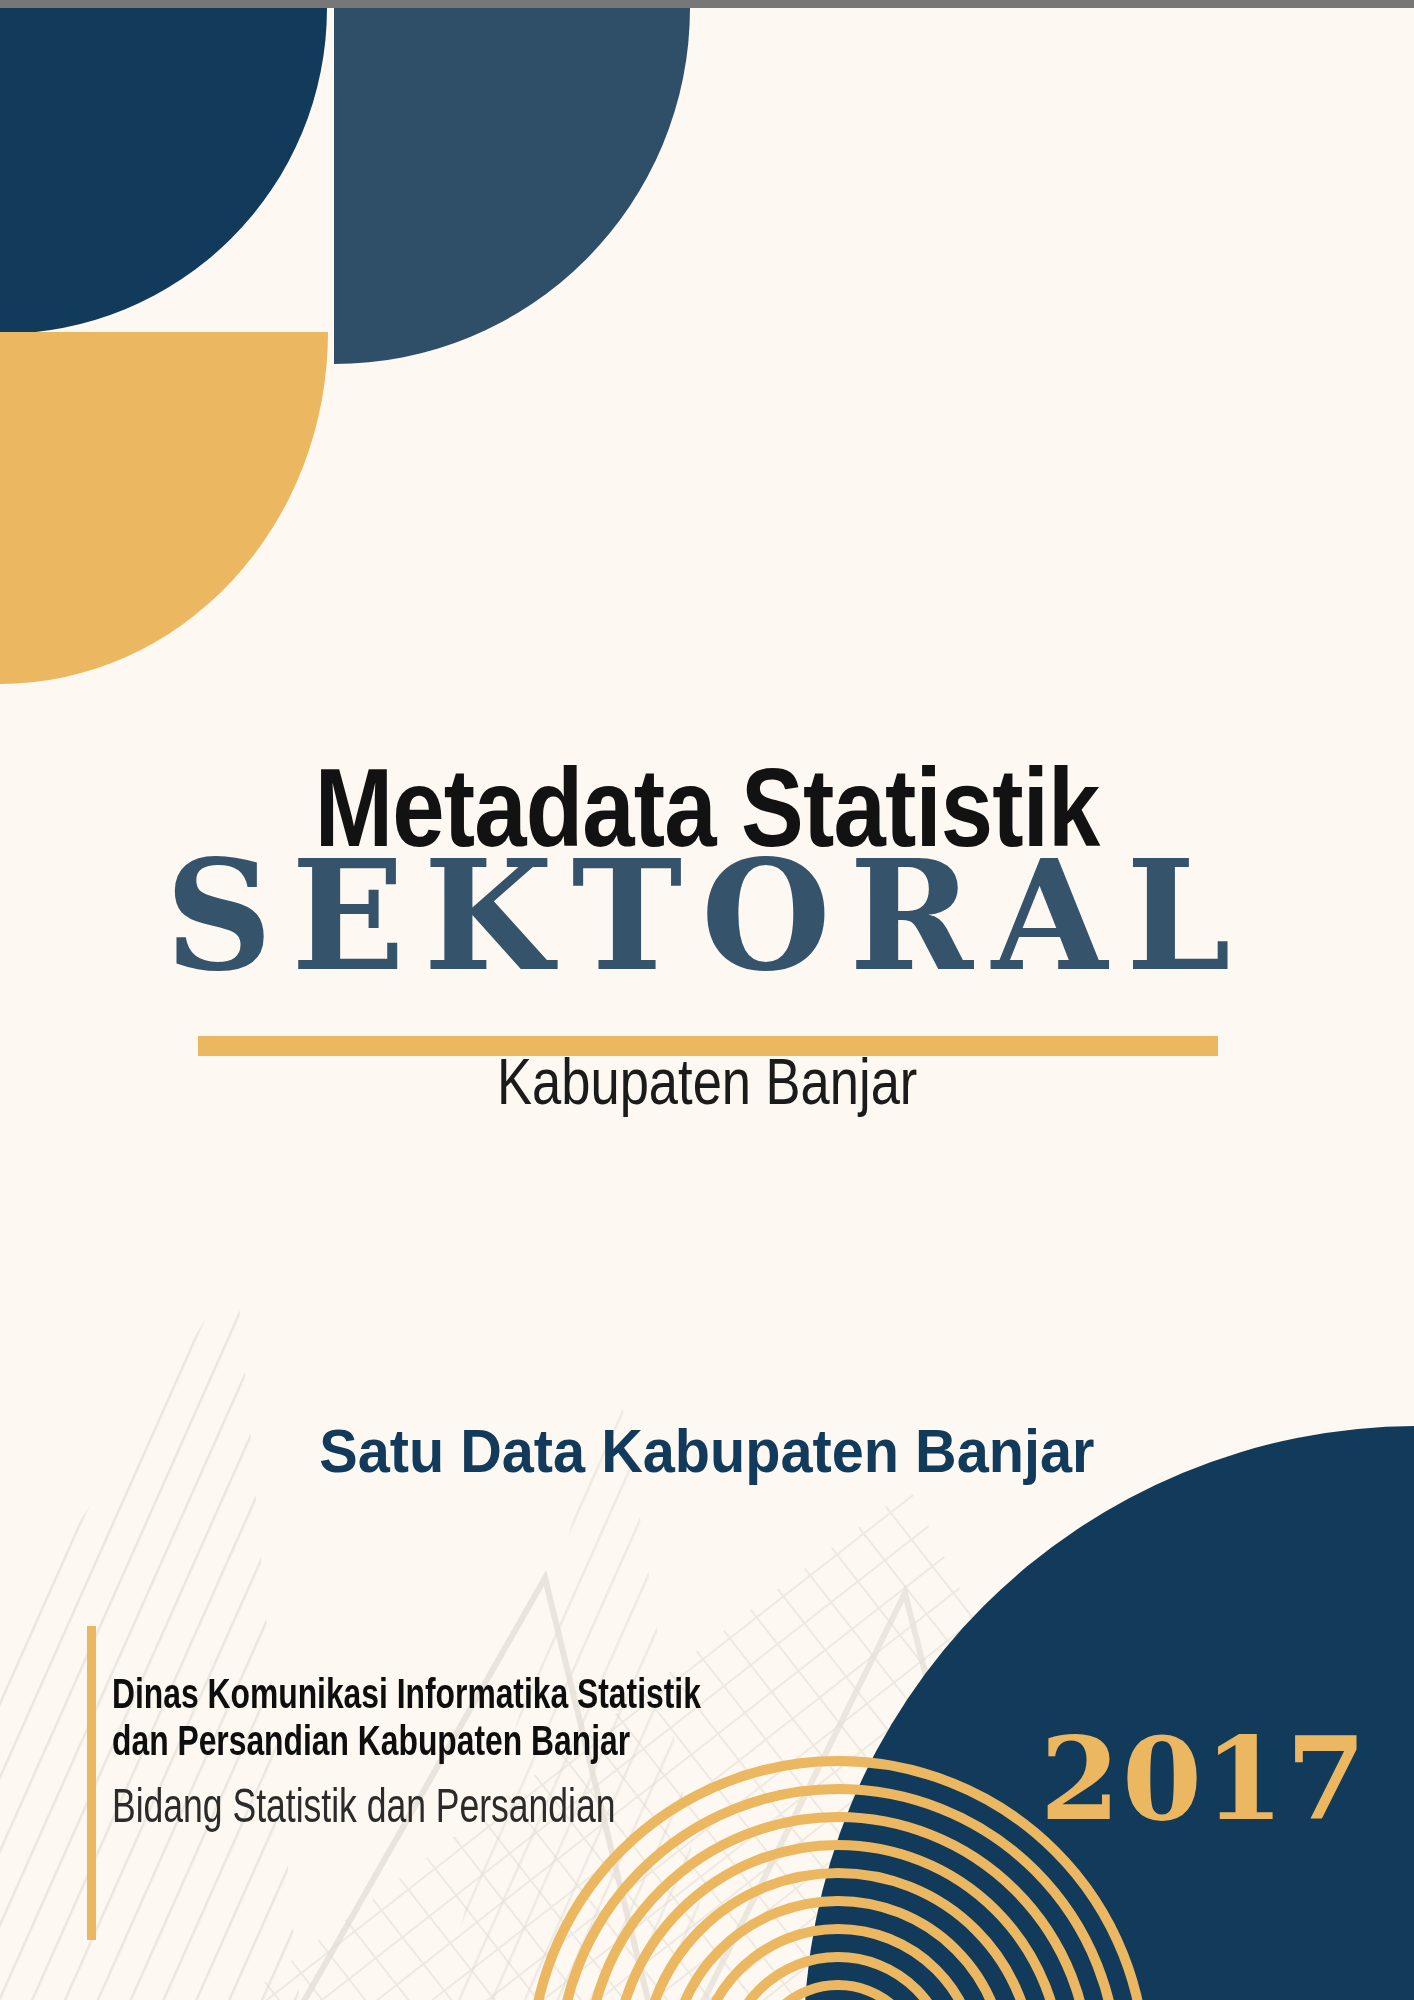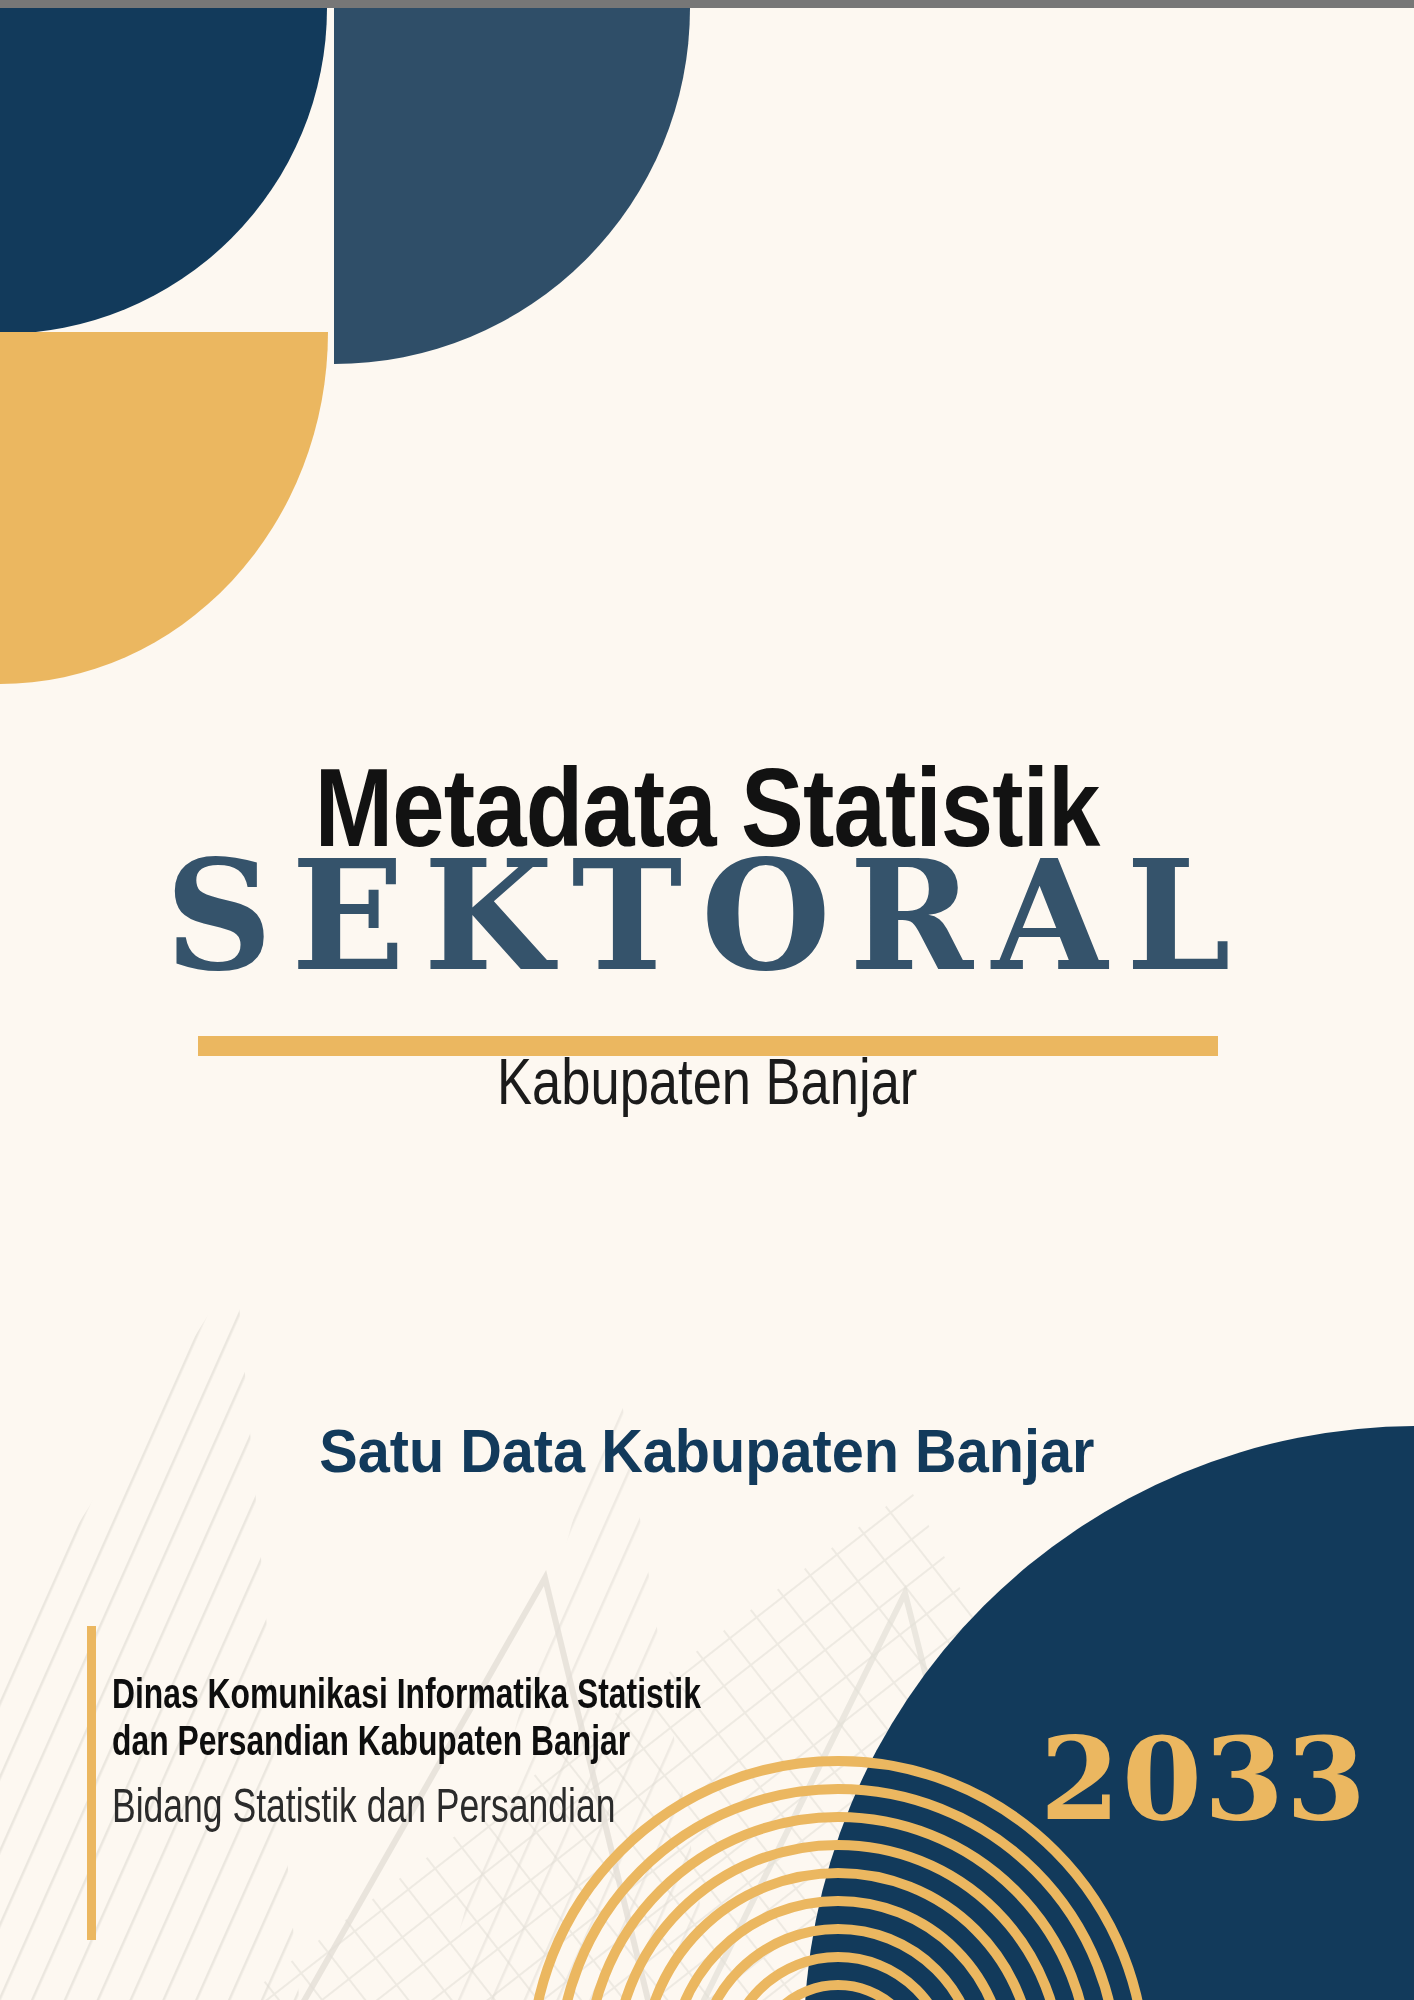--- a/index.html
+++ b/index.html
@@ -125,15 +125,15 @@
       <circle cx="323" cy="315" r="139"></circle>
       <circle cx="323" cy="315" r="167"></circle>
       <circle cx="323" cy="315" r="195"></circle>
       <circle cx="323" cy="315" r="223"></circle>
       <circle cx="323" cy="315" r="251"></circle>
       <circle cx="323" cy="315" r="279"></circle>
       <circle cx="323" cy="315" r="307"></circle>
     </g>
   </svg>
 
-  <div class="year">2033</div>
+  <div class="year">2017</div>
 
 </div>
 
 </body></html>

